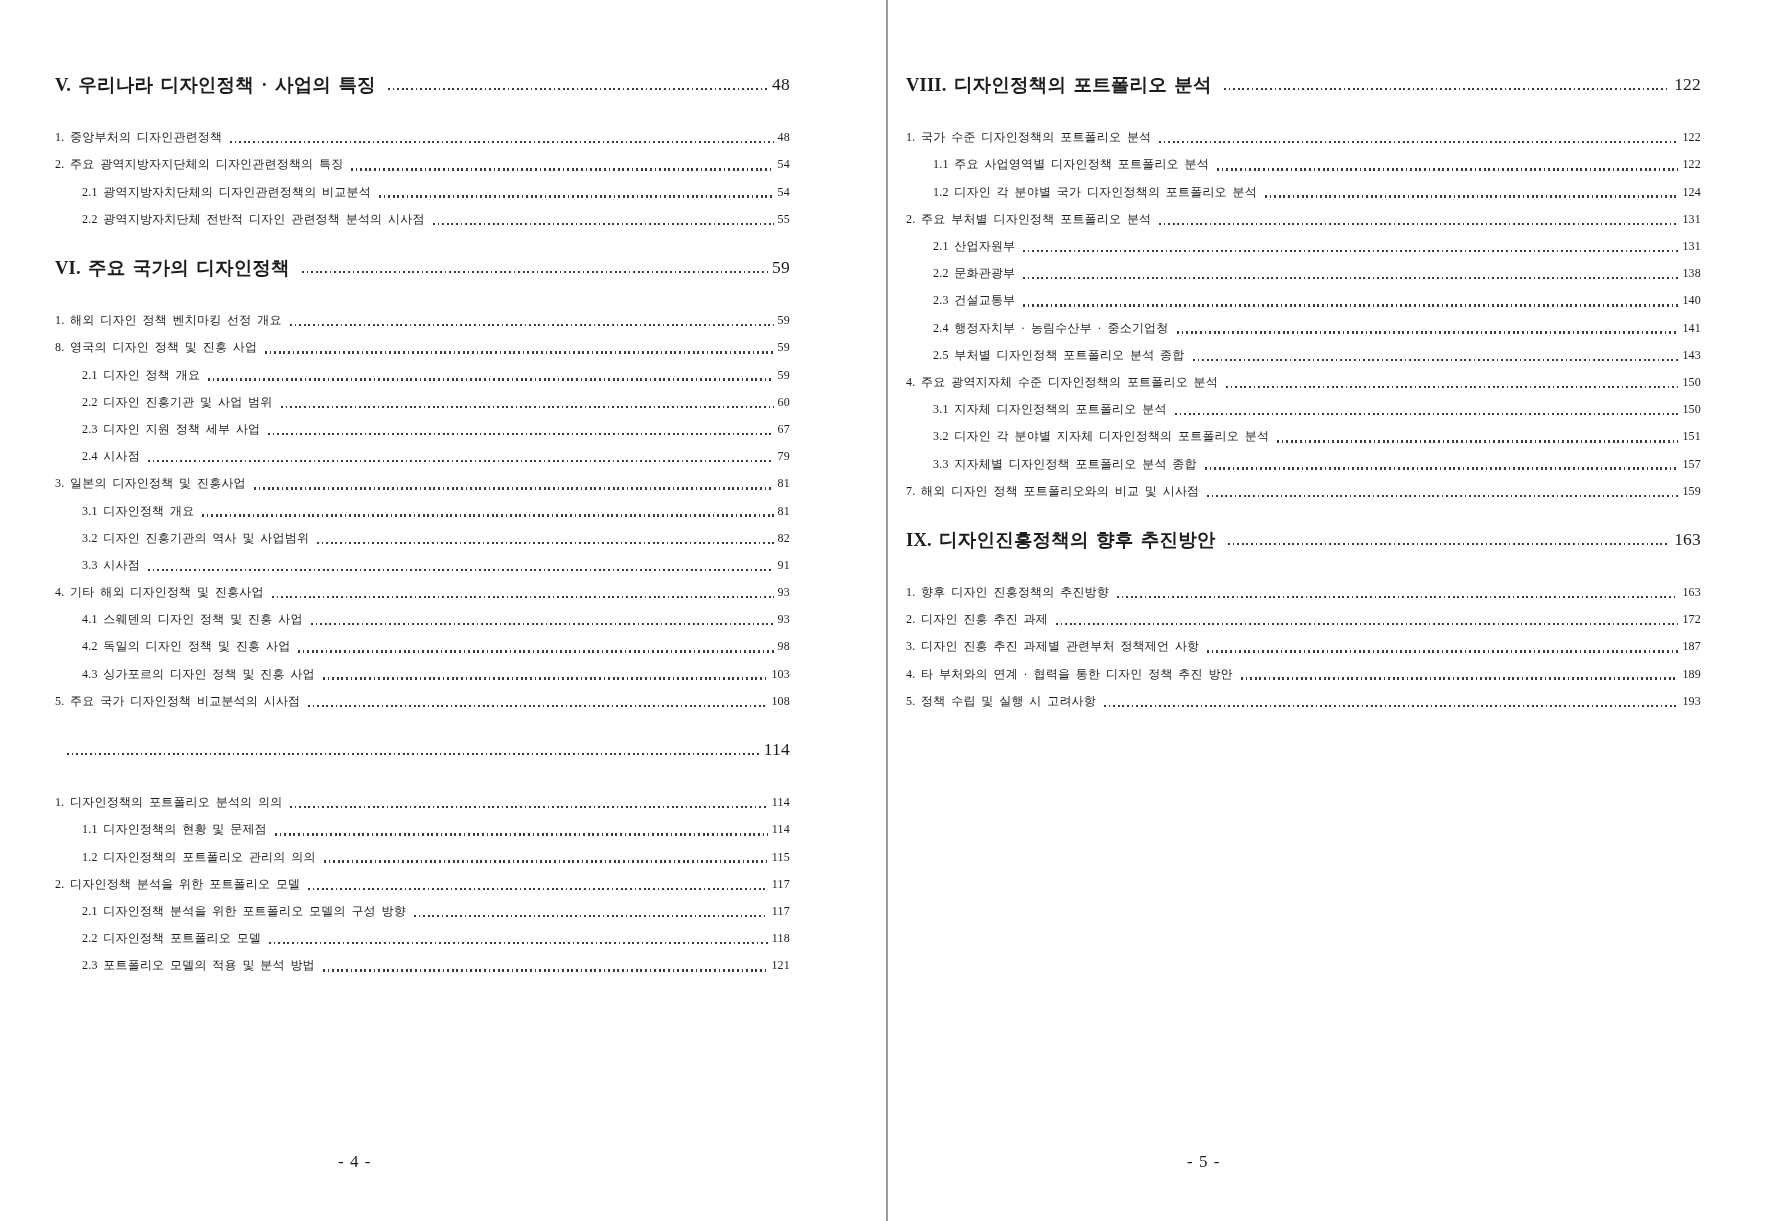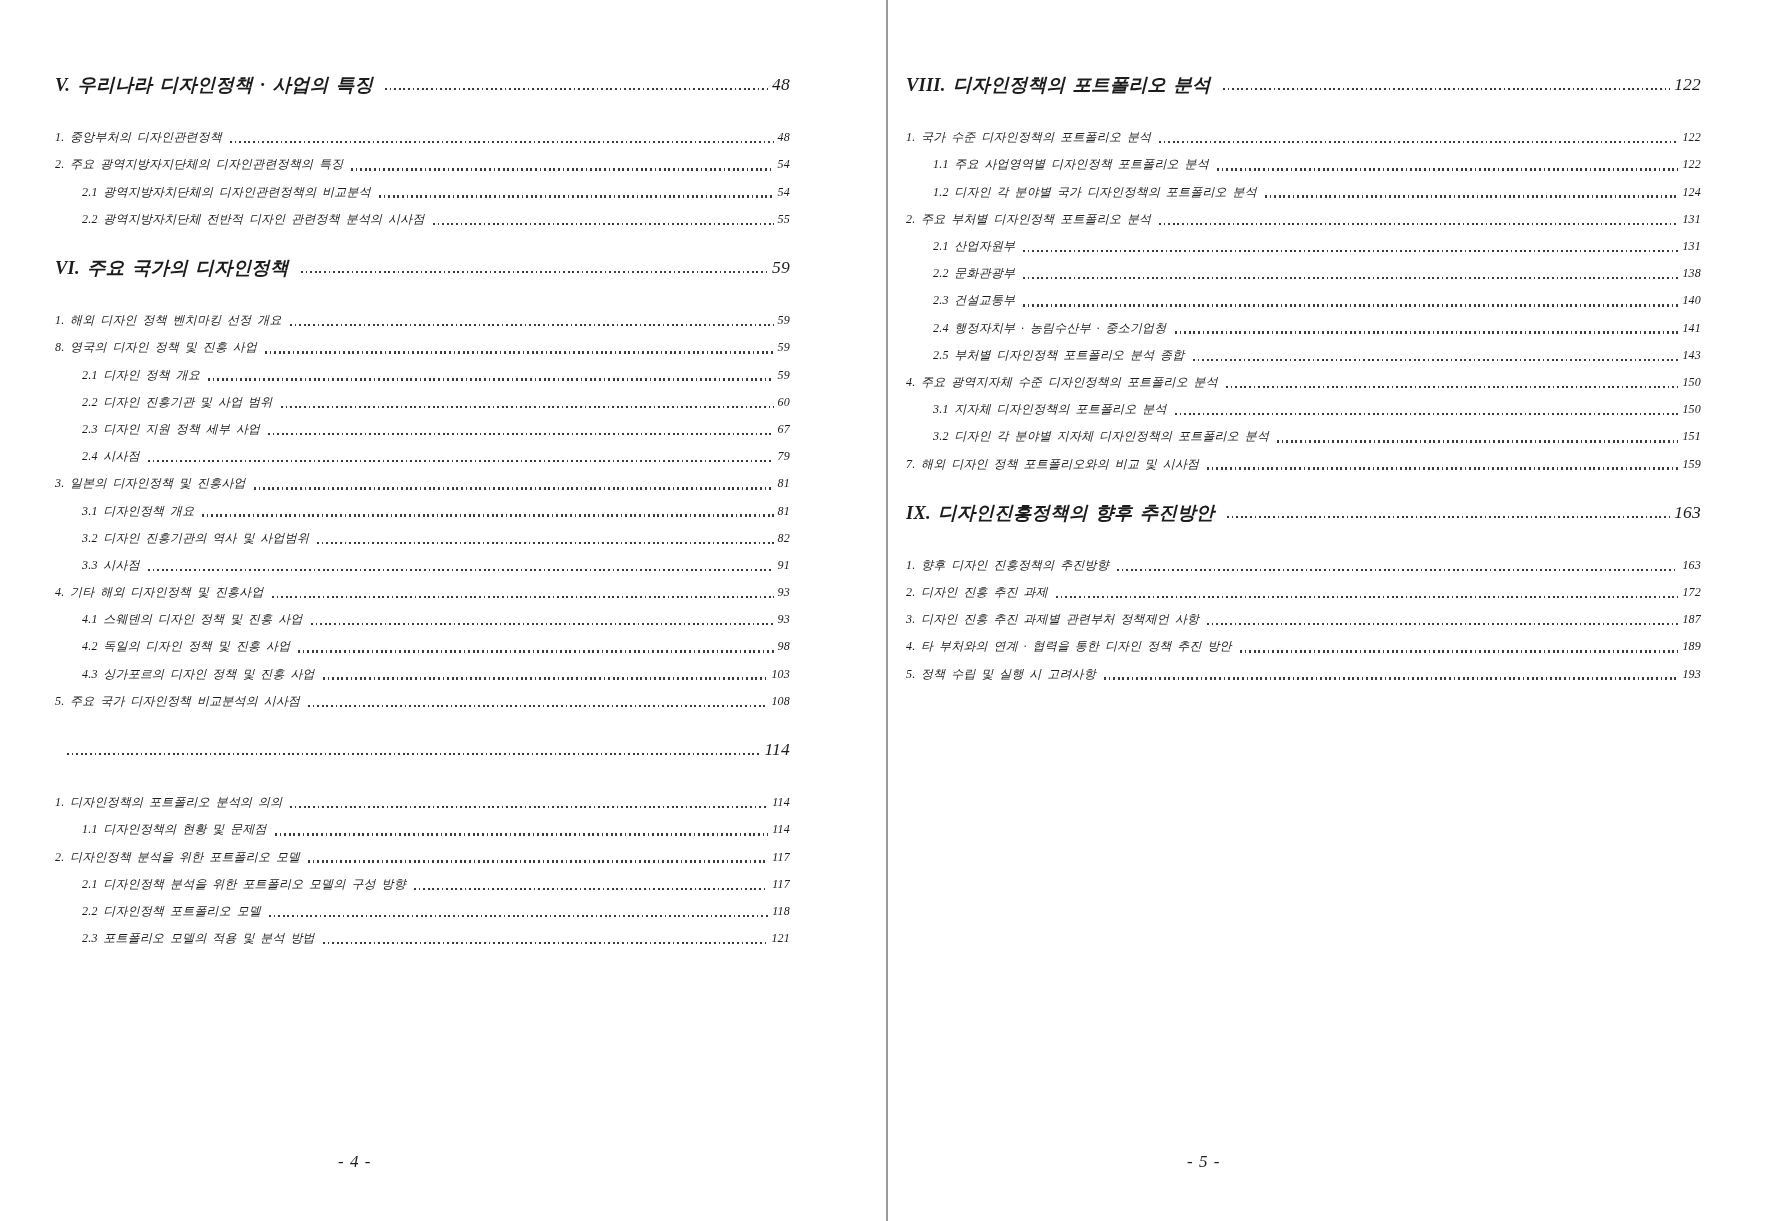--- a/index.html
+++ b/index.html
@@ -12,21 +12,20 @@
     height: 1221px;
     overflow: hidden;
     font-family: "Liberation Serif", "DejaVu Serif", serif;
     color: #1c1c1c;
   }
   .spread {
     position: relative;
     width: 1774px;
     height: 1221px;
     display: flex;
-    font-style: italic;
   }
   .page {
     position: relative;
     width: 887px;
     height: 1221px;
     box-sizing: border-box;
     padding-top: 71px;
   }
   .page.left  { padding-left: 55px;  padding-right: 97px; }
   .page.right { padding-left: 19px;  padding-right: 73px; }
@@ -195,20 +194,25 @@
           <div class="row indent-0">
             <span class="t">1. 디자인정책의 포트폴리오 분석의 의의</span>
             <span class="leader"></span>
             <span class="p">114</span>
           </div>
           <div class="row indent-1">
             <span class="t">1.1 디자인정책의 현황 및 문제점</span>
             <span class="leader"></span>
             <span class="p">114</span>
           </div>
+          <div class="row indent-1">
+            <span class="t">1.2 디자인정책의 포트폴리오 관리의 의의</span>
+            <span class="leader"></span>
+            <span class="p">115</span>
+          </div>
           <div class="row indent-0">
             <span class="t">2. 디자인정책 분석을 위한 포트폴리오 모델</span>
             <span class="leader"></span>
             <span class="p">117</span>
           </div>
           <div class="row indent-1">
             <span class="t">2.1 디자인정책 분석을 위한 포트폴리오 모델의 구성 방향</span>
             <span class="leader"></span>
             <span class="p">117</span>
           </div>
@@ -288,20 +292,25 @@
           <div class="row indent-1">
             <span class="t">3.1 지자체 디자인정책의 포트폴리오 분석</span>
             <span class="leader"></span>
             <span class="p">150</span>
           </div>
           <div class="row indent-1">
             <span class="t">3.2 디자인 각 분야별 지자체 디자인정책의 포트폴리오 분석</span>
             <span class="leader"></span>
             <span class="p">151</span>
           </div>
+          <div class="row indent-1">
+            <span class="t">3.3 지자체별 디자인정책 포트폴리오 분석 종합</span>
+            <span class="leader"></span>
+            <span class="p">157</span>
+          </div>
           <div class="row indent-0">
             <span class="t">7. 해외 디자인 정책 포트폴리오와의 비교 및 시사점</span>
             <span class="leader"></span>
             <span class="p">159</span>
           </div>
         </div>
         <div class="section">
           <div class="row section-row">
             <span class="t">IX. 디자인진흥정책의 향후 추진방안</span>
             <span class="leader"></span>

